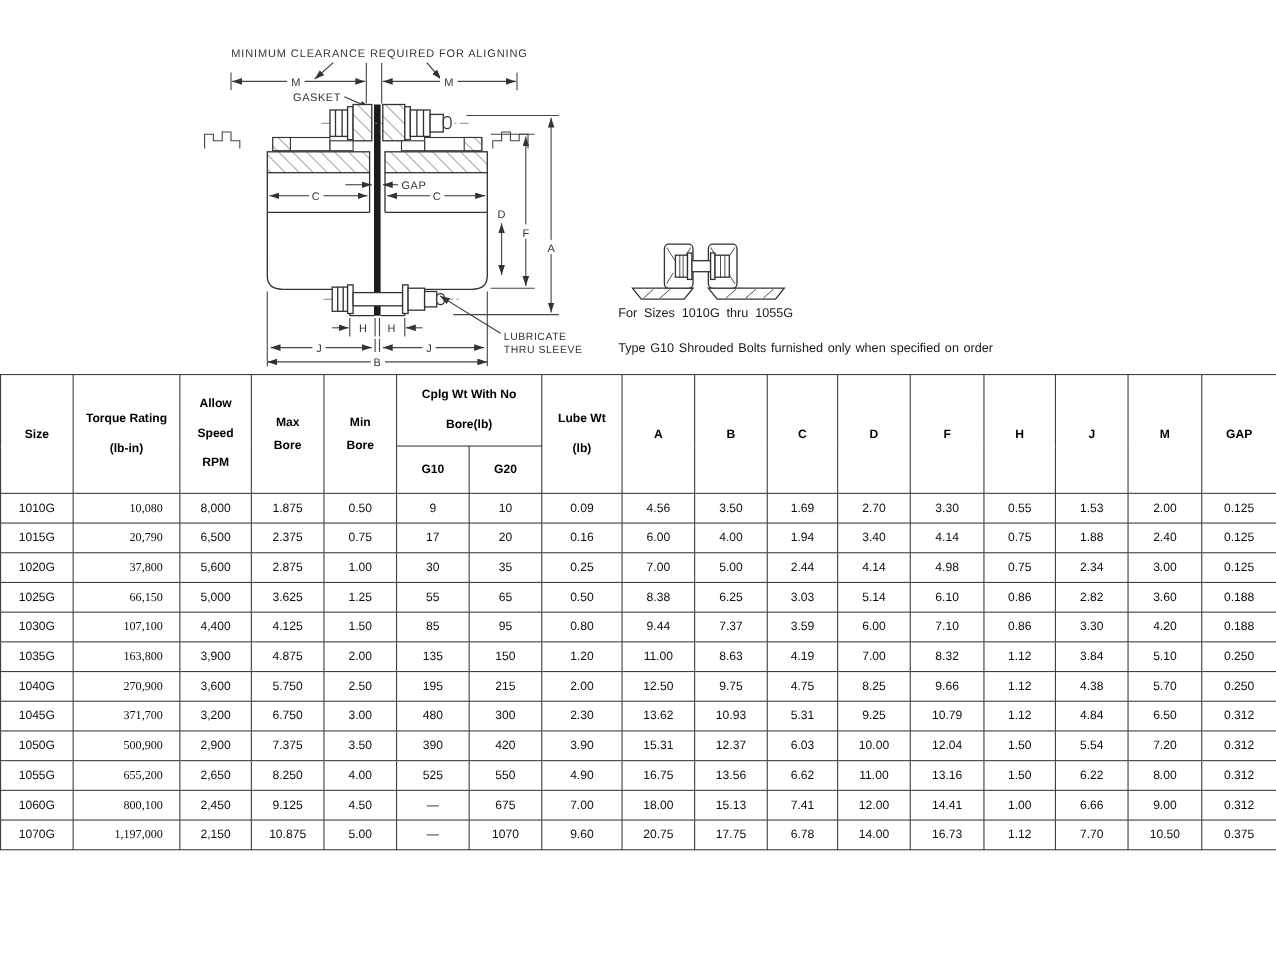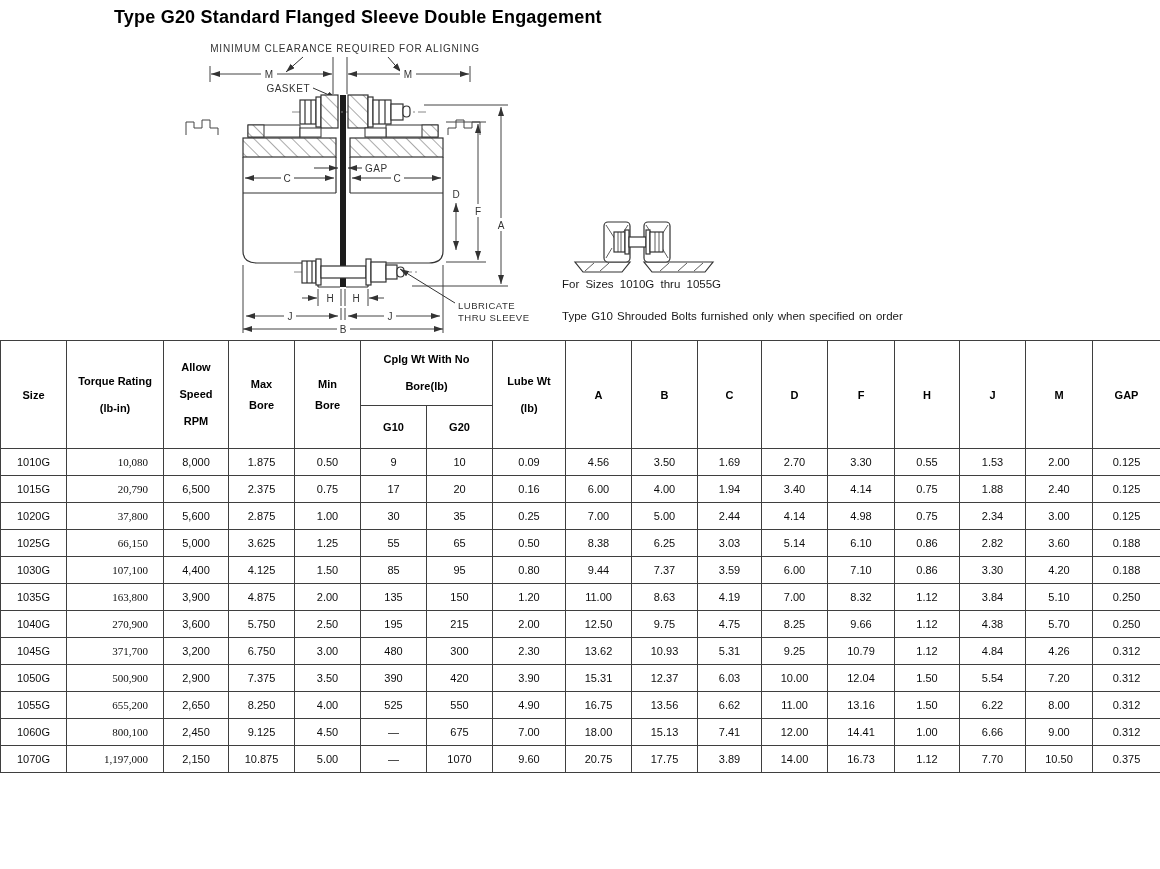--- a/index.html
+++ b/index.html
@@ -32,21 +32,20 @@
   table.specs td { font-weight:normal; color:#0d0d0d; }
   table.specs td.right { text-align:right; padding-right:15px;font-family:Liberation Serif, serif; }
   .hl { line-height:27px; }
   .hl.tight { line-height:21px; }
 </style>
 </head>
 <body>
 
 <div class="page">
 
-  <div class="title">Type G20 Standard Flanged Sleeve Double Engagement</div>
 
   <svg class="diagram" width="1160" height="305" viewBox="0 35 1160 305">
     <defs>
       <pattern id="hatch" width="9" height="9" patternUnits="userSpaceOnUse" patternTransform="rotate(-45)">
         <rect width="9" height="9" fill="#fff"></rect>
         <line x1="0" y1="0" x2="0" y2="9" stroke="#555" stroke-width="1"></line>
       </pattern>
       <marker id="arw" markerWidth="10" markerHeight="8" refX="9" refY="3" orient="auto-start-reverse" markerUnits="userSpaceOnUse">
         <path d="M0,0 L9,3 L0,6 Z" fill="#333"></path>
       </marker>
@@ -415,21 +414,21 @@
           <td>480</td>
           <td>300</td>
           <td>2.30</td>
           <td>13.62</td>
           <td>10.93</td>
           <td>5.31</td>
           <td>9.25</td>
           <td>10.79</td>
           <td>1.12</td>
           <td>4.84</td>
-          <td>4.26</td>
+          <td>6.50</td>
           <td>0.312</td>
         </tr>
         <tr>
           <td>1050G</td>
           <td class="right">500,900</td>
           <td>2,900</td>
           <td>7.375</td>
           <td>3.50</td>
           <td>390</td>
           <td>420</td>
@@ -486,21 +485,21 @@
           <td>1070G</td>
           <td class="right">1,197,000</td>
           <td>2,150</td>
           <td>10.875</td>
           <td>5.00</td>
           <td>—</td>
           <td>1070</td>
           <td>9.60</td>
           <td>20.75</td>
           <td>17.75</td>
-          <td>3.89</td>
+          <td>6.78</td>
           <td>14.00</td>
           <td>16.73</td>
           <td>1.12</td>
           <td>7.70</td>
           <td>10.50</td>
           <td>0.375</td>
         </tr>
       </tbody>
   </table>
 

